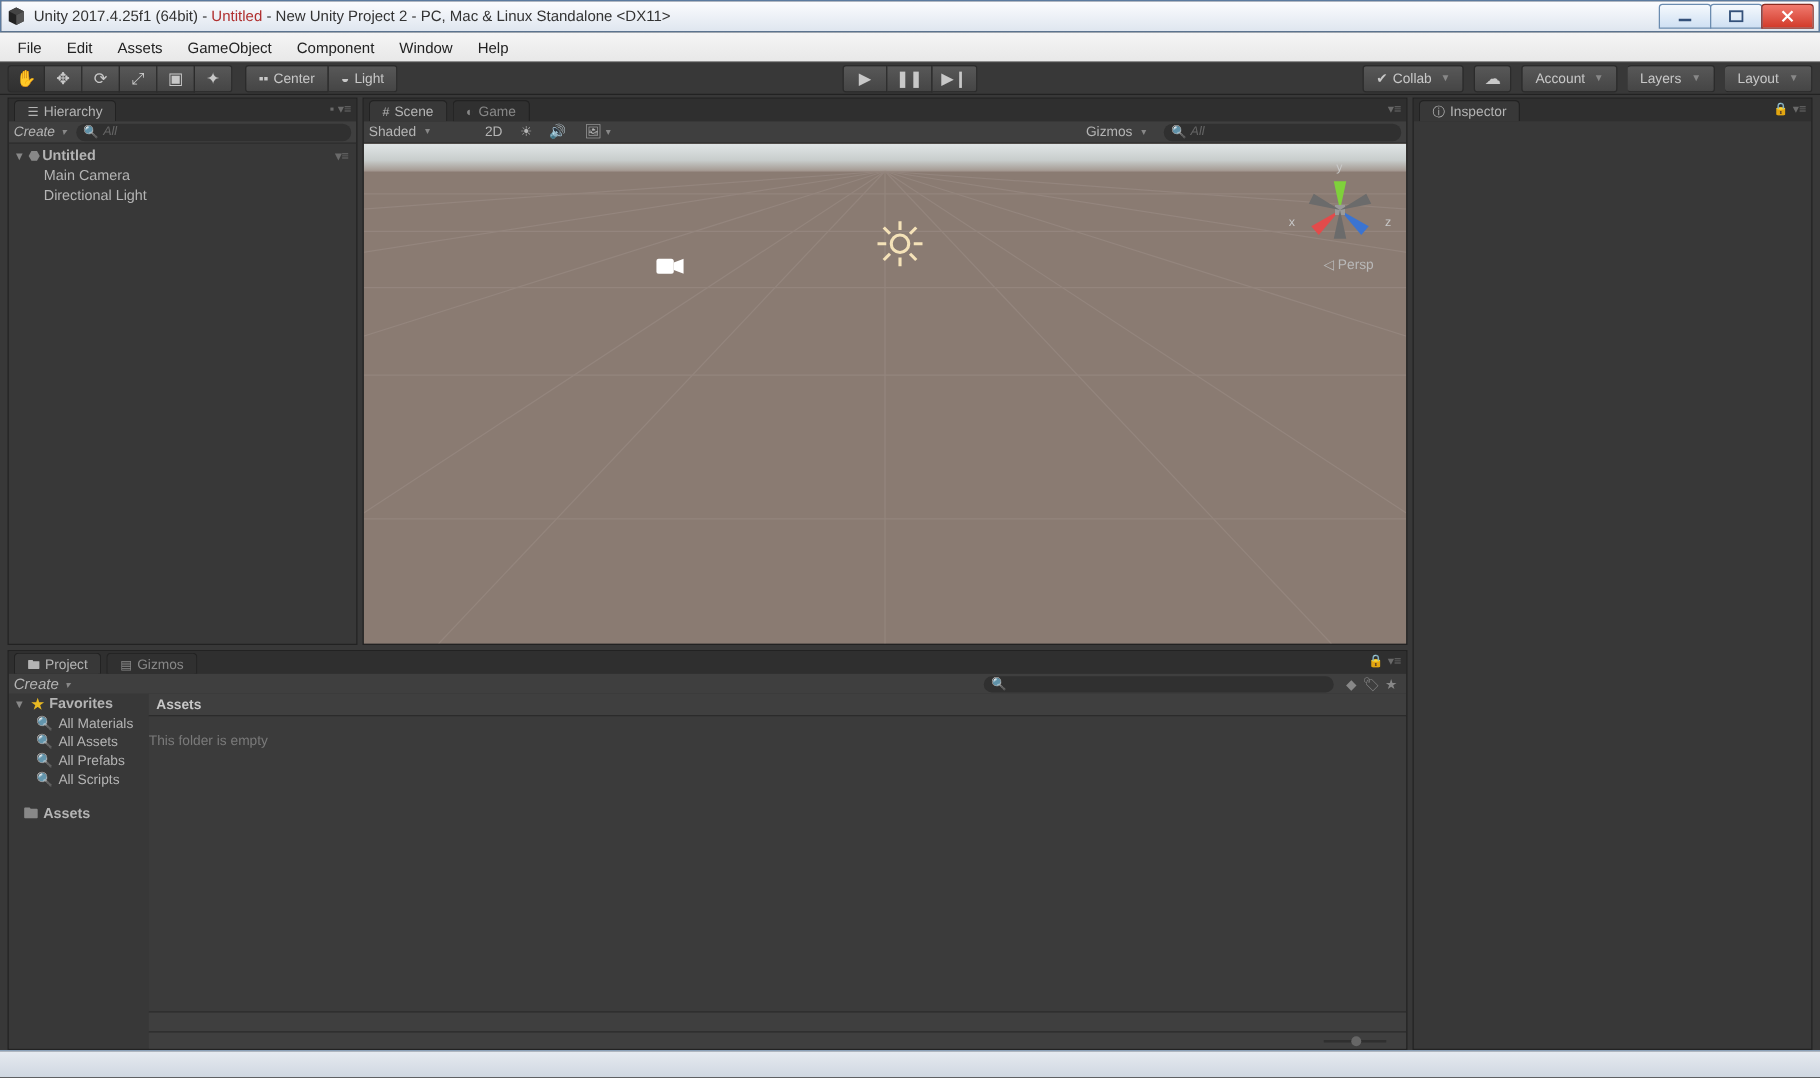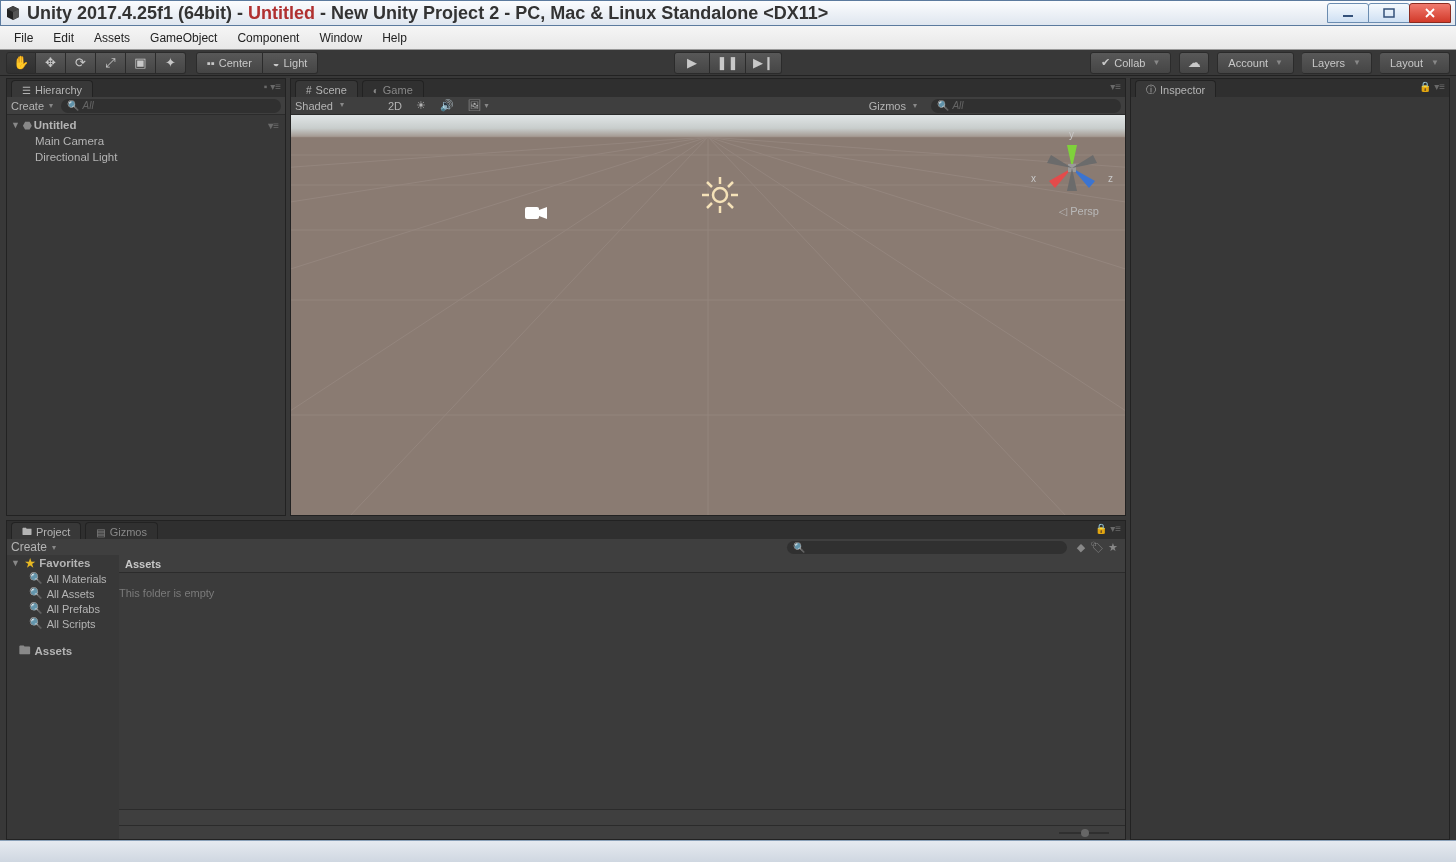--- a/index.html
+++ b/index.html
@@ -1,20 +1,20 @@
 <!DOCTYPE html>
 <html><head>
 <meta charset="utf-8">
 <style>
   * { margin:0; padding:0; box-sizing:border-box; font-family:"Segoe UI",Arial,sans-serif; user-select:none; }
   body { width:1456px; height:862px; background:#383838; overflow:hidden; font-size:12px; color:#b4b4b4; position:relative;}
   
   .titlebar { height:26px; background:linear-gradient(#fbfcfe,#dfe6ef); border:1px solid #5b7a9e; display:flex; align-items:center; padding:0 4px;}
   .titlebar .ico { width:16px;height:16px;margin-right:6px;display:flex;align-items:center;justify-content:center;}
-  .titlebar .title {font-size:18px;color:#333;font-weight:bold;}
+  .titlebar .title {font-size:12px;color:#333;}
   .titlebar .title .red {color:#b03030;}
   .winbtns {margin-left:auto;display:flex;gap:0;}
   .winbtn {width:42px;height:20px;border:1px solid #6b8cb0;border-radius:3px 3px 0 0;display:flex;align-items:center;justify-content:center;margin-left:-1px;background:linear-gradient(#f5f9fd,#cfe0f3);}
   .winbtn.close{background:linear-gradient(#f07a6e,#d23a2a);border-color:#8a2b20;}
   
   .menubar {height:24px;background:linear-gradient(#f5f5f5,#e8e8e8);border-bottom:1px solid #999;display:flex;align-items:center;padding:0 6px;gap:4px;font-size:12px;color:#222;}
   .menubar .item{padding:2px 8px;cursor:default;}
   
   .editor{position:absolute;left:0;right:0;top:50px;bottom:22px;background:#383838;}
   
@@ -37,21 +37,21 @@
   
   .panels{position:absolute;left:0;right:0;top:26px;bottom:0; }
   
   .panel{position:absolute;background:#383838;border:1px solid #222;overflow:hidden;display:flex;flex-direction:column;}
   .panel-tabs{height:18px;background:#2f2f2f;display:flex;align-items:flex-end;padding-left:4px;position:relative;}
   .panel-tab{height:17px;padding:2px 10px 0;background:#383838;border-radius:4px 4px 0 0;border:1px solid #222;border-bottom:none;color:#b4b4b4;font-size:11px;display:flex;align-items:center;gap:4px;}
   .panel-tab.inactive{background:#303030;color:#888;margin-left:4px;}
   .panel-tab .ticon{font-size:10px;}
   .panel-opts{position:absolute;right:4px;top:2px;color:#6a6a6a;font-size:10px;display:flex;gap:2px;}
   .panel-toolbar{height:18px;background:#3f3f3f;border-bottom:1px solid #2b2b2b;display:flex;align-items:center;padding:0 4px;font-size:11px;color:#b4b4b4;gap:4px;}
-  .create-dd{display:flex;align-items:center;gap:2px;}
+  .create-dd{display:flex;align-items:center;gap:2px;font-style:italic;}
   .search-fld{flex:1;height:14px;background:#303030;border-radius:8px;padding:0 6px;color:#888;font-size:10px;display:flex;align-items:center;gap:3px;margin-left:4px;}
   .tree{flex:1;padding:2px 0;}
   .tree-row{display:flex;align-items:center;height:16px;padding-left:4px;gap:2px;font-size:11.5px;}
   .tree-row .fold{width:10px;color:#888;font-size:9px;}
   .tree-row .cube{font-size:10px;color:#888;}
   .tree-row.bold{font-weight:bold;}
   .tree-row.child{padding-left:28px;color:#b4b4b4;}
   
   .sceneview{position:absolute;display:flex;flex-direction:column;}
   .scene-canvas{flex:1;background:#8a7b72;position:relative;overflow:hidden;}

